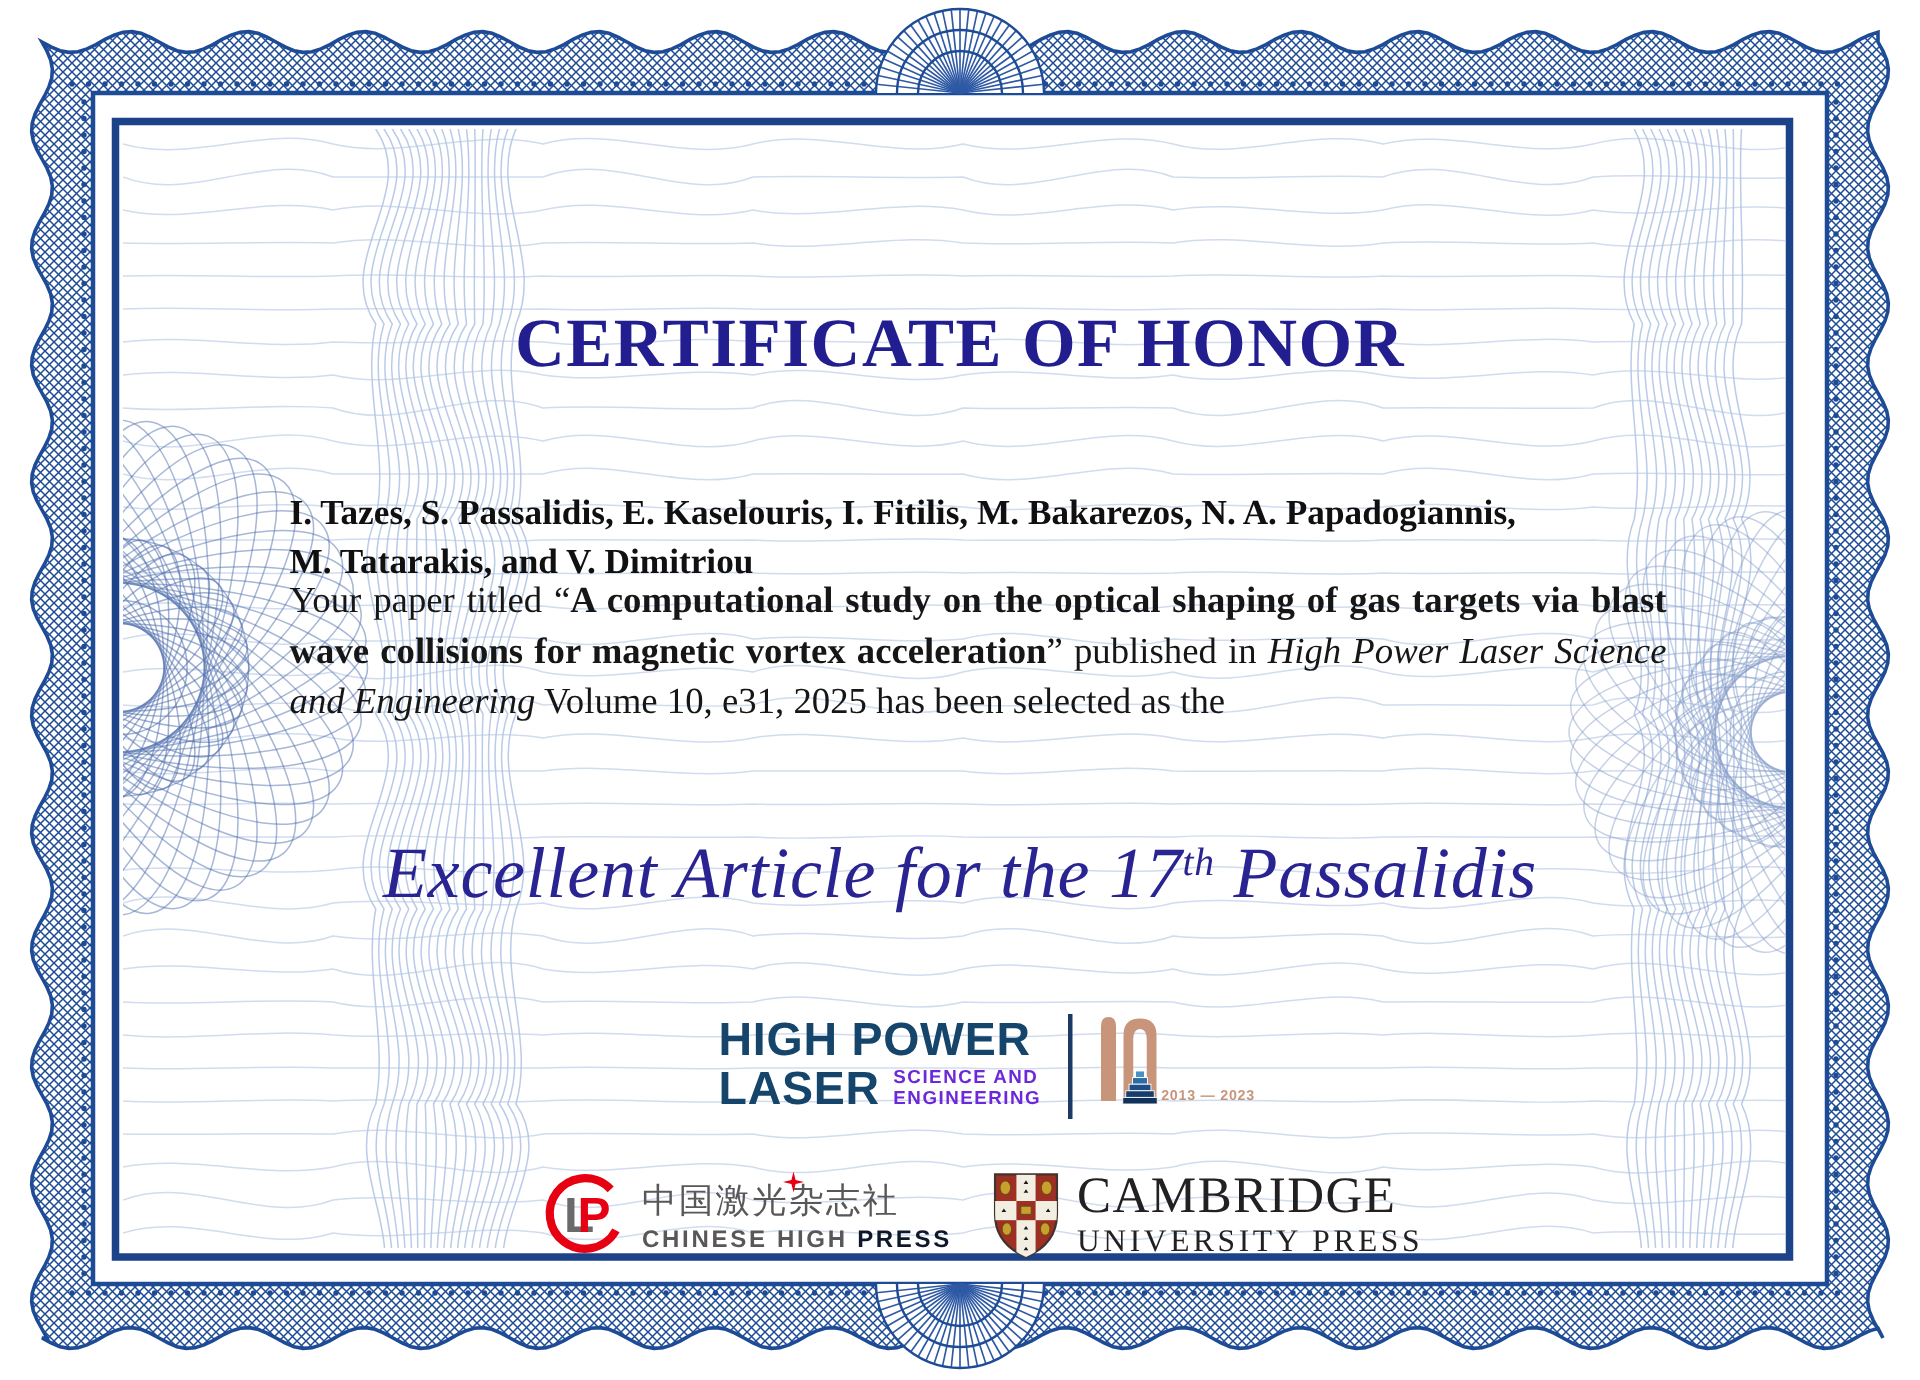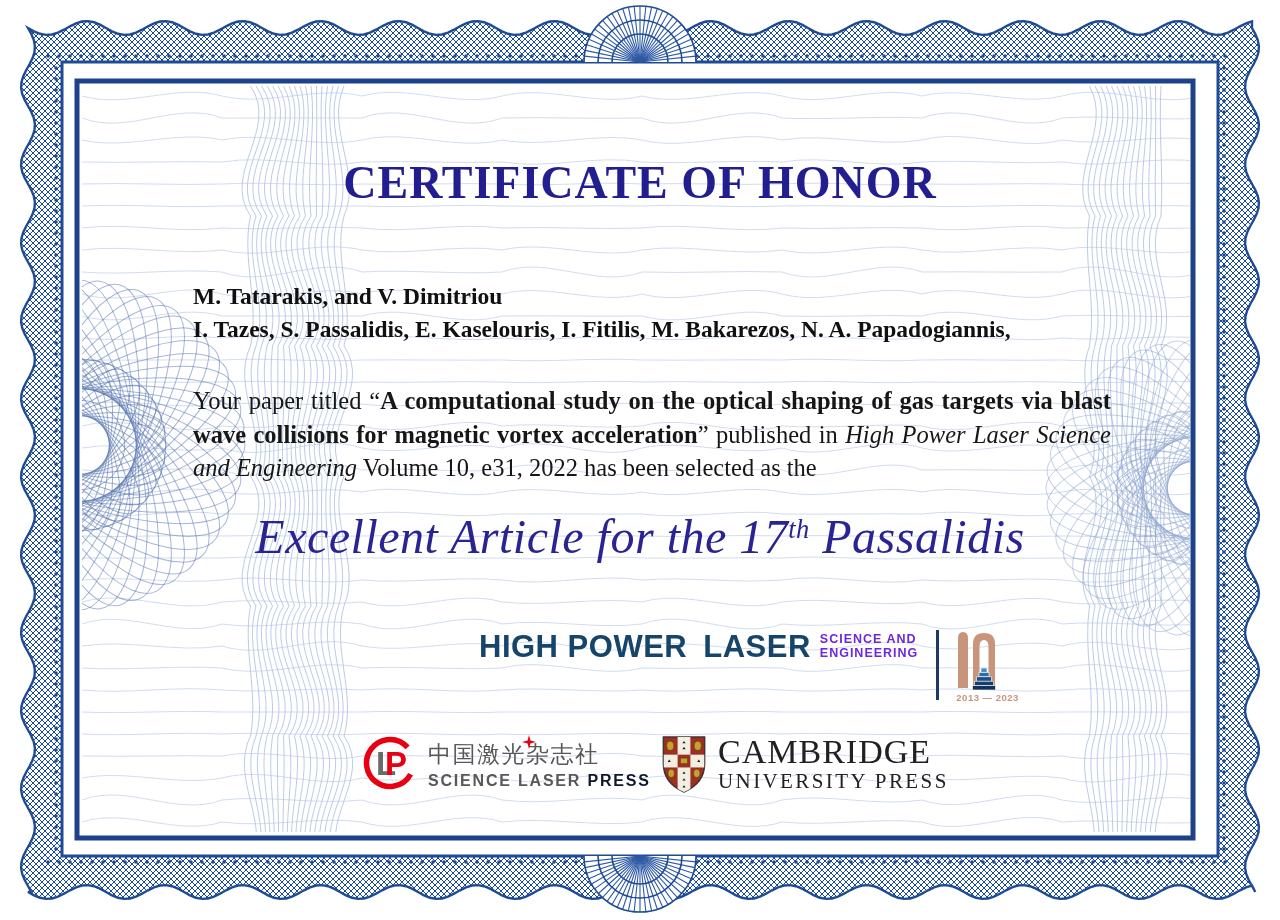--- a/index.html
+++ b/index.html
@@ -2,21 +2,21 @@
 <html><head>
 <meta charset="utf-8">
 <style>
   html,body{margin:0;padding:0;background:#ffffff;}
   .cert{
     position:relative;width:1280px;height:920px;background:#ffffff;overflow:hidden;
     font-family:"Liberation Serif", serif;
   }
   .cert svg.layer{position:absolute;left:0;top:0;}
   .content{position:absolute;left:0;top:0;width:1280px;height:920px;}
-  .content > *{position:absolute;}
+  .content > *{position:absolute;margin-top:46px;}
 
   .title{
     left:0;right:0;top:156px;text-align:center;
     font-size:46px;font-weight:bold;letter-spacing:1px;color:#221e8f;
   }
   .authors{
     left:193px;top:280px;width:950px;
     font-size:23.5px;font-weight:bold;color:#101010;line-height:33px;
   }
   .bodytext{
@@ -26,28 +26,28 @@
   .bodytext .ptitle{font-weight:bold;}
   .bodytext .jname{font-style:italic;}
   .award{
     left:0;right:0;top:509px;text-align:center;
     font-size:48px;font-style:italic;color:#2a2492;letter-spacing:0.5px;
   }
   .award sup{font-size:55%;font-style:italic;position:relative;top:-0.55em;vertical-align:baseline;}
 
   
   .hpl-row{left:479px;top:630px;display:flex;align-items:flex-start;font-family:"Liberation Sans", sans-serif;}
-  .hpl-text{display:flex;flex-direction:row;gap:16px;}
+  .hpl-text{display:flex;flex-direction:column;}
   .hpl1{font-size:31px;font-weight:bold;color:#15456b;line-height:33px;letter-spacing:0.5px;}
   .hpl2row{display:flex;align-items:flex-end;}
   .hpl2{font-size:31px;font-weight:bold;color:#15456b;line-height:33px;letter-spacing:0.5px;}
   .hpl-sub{margin-left:9px;padding-bottom:3px;display:flex;flex-direction:column;}
   .hpl-sub span{font-size:12.5px;font-weight:bold;color:#6d28d9;line-height:13.5px;letter-spacing:1px;}
   .hpl-divider{width:3px;height:70px;background:#1d3a66;margin:0 17px 0 18px;}
-  .anniv{display:flex;flex-direction:column;align-items:flex-start;}
+  .anniv{display:flex;flex-direction:row;align-items:flex-end;}
   .anniv-years{margin-top:2px;font-size:9.5px;font-weight:bold;color:#c8957b;letter-spacing:0.5px;white-space:nowrap;}
 
   
   .clp{left:361px;top:734px;display:flex;align-items:center;font-family:"Liberation Sans", sans-serif;}
   .clp-text{margin-left:9px;display:flex;flex-direction:column;}
   .clp-cn{font-size:23px;color:#595757;letter-spacing:1.5px;line-height:35px;}
   .clp-en{font-size:16px;font-weight:bold;letter-spacing:1.8px;line-height:16px;margin-top:1px;}
   .clp-en .g{color:#595757;}
   .clp-en .r{color:#0f172a;}
 
@@ -661,25 +661,25 @@
       <path d="M598,856 A42,42 0 0 0 682,856" fill="none" stroke="#1e4b96" stroke-width="1.6"></path>
       <path d="M612,856 A28,28 0 0 0 668,856" fill="none" stroke="#1e4b96" stroke-width="1.6"></path>
       <rect x="77" y="81" width="1116" height="757" fill="none" stroke="#1c4289" stroke-width="5"></rect>
     </svg>
 
   <div class="content">
 
     <div class="title">CERTIFICATE OF HONOR</div>
 
     <div class="authors">
+      <div>I. Tazes, S. Passalidis, E. Kaselouris, I. Fitilis, M. Bakarezos, N. A. Papadogiannis,</div>
       <div>M. Tatarakis, and V. Dimitriou</div>
-      <div>I. Tazes, S. Passalidis, E. Kaselouris, I. Fitilis, M. Bakarezos, N. A. Papadogiannis,</div>
     </div>
 
-    <p class="bodytext"><span>Your paper titled “</span><span class="ptitle">A computational study on the optical shaping of gas targets via blast wave collisions for magnetic vortex acceleration</span><span>” published in </span><span class="jname">High Power Laser Science and Engineering</span><span> Volume 10, e31, 2022 has been selected as the</span></p>
+    <p class="bodytext"><span>Your paper titled “</span><span class="ptitle">A computational study on the optical shaping of gas targets via blast wave collisions for magnetic vortex acceleration</span><span>” published in </span><span class="jname">High Power Laser Science and Engineering</span><span> Volume 10, e31, 2025 has been selected as the</span></p>
 
     <div class="award"><span>Excellent Article for the 17</span><sup>th</sup><span> Passalidis</span></div>
 
     <div class="hpl-row">
       <div class="hpl-text">
         <div class="hpl1">HIGH POWER</div>
         <div class="hpl2row">
           <div class="hpl2">LASER</div>
           <div class="hpl-sub">
             <span>SCIENCE AND</span>
@@ -703,21 +703,21 @@
     </div>
 
     <div class="clp">
       <svg width="58" height="58" viewBox="0 0 58 58">
         <circle cx="29" cy="29" r="23.5" fill="none" stroke="#e60012" stroke-width="5.5" stroke-dasharray="118 30" stroke-dashoffset="133" transform="rotate(-8 29 29)"></circle>
         <text x="15" y="41" font-family="Liberation Sans, sans-serif" font-size="33" font-weight="bold" fill="#6a6a6a">L</text>
         <text x="24" y="41" font-family="Liberation Sans, sans-serif" font-size="33" font-weight="bold" fill="#e60012">P</text>
       </svg>
       <div class="clp-text">
         <div class="clp-cn">中国激光杂志社</div>
-        <div class="clp-en"><span class="g">SCIENCE LASER </span><span class="r">PRESS</span></div>
+        <div class="clp-en"><span class="g">CHINESE HIGH </span><span class="r">PRESS</span></div>
       </div>
       <svg width="14" height="14" viewBox="0 0 14 14" style="position:absolute;left:161px;top:1px;">
         <path d="M7,0 L8.4,5.6 L14,7 L8.4,8.4 L7,14 L5.6,8.4 L0,7 L5.6,5.6 Z" fill="#e60012"></path>
       </svg>
     </div>
 
     <div class="cup">
       <svg width="46" height="57" viewBox="0 0 46 58">
         <defs>
             <clipPath id="shieldClip">

